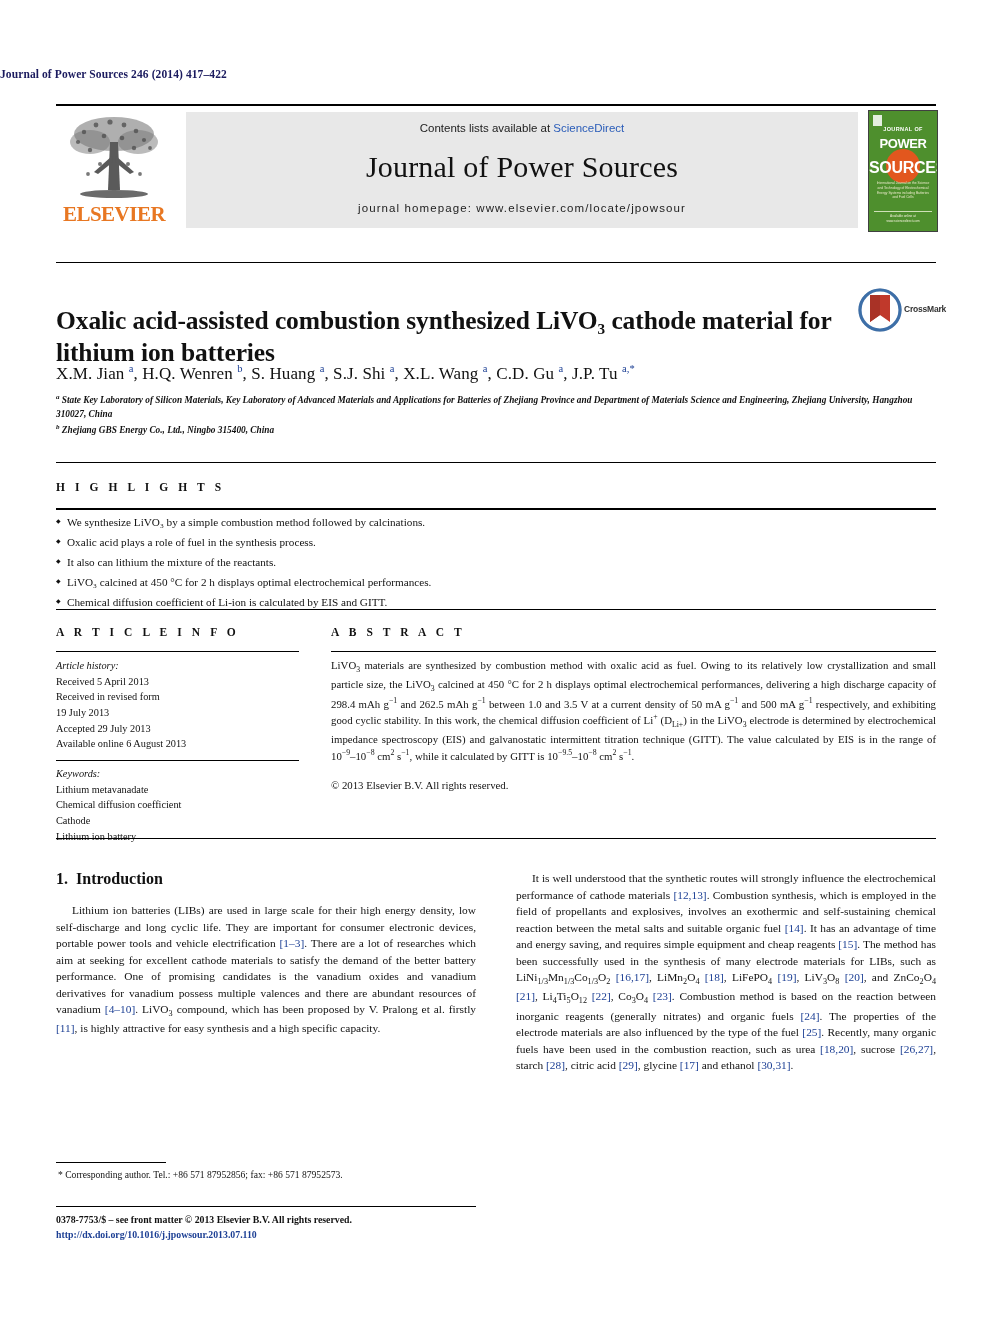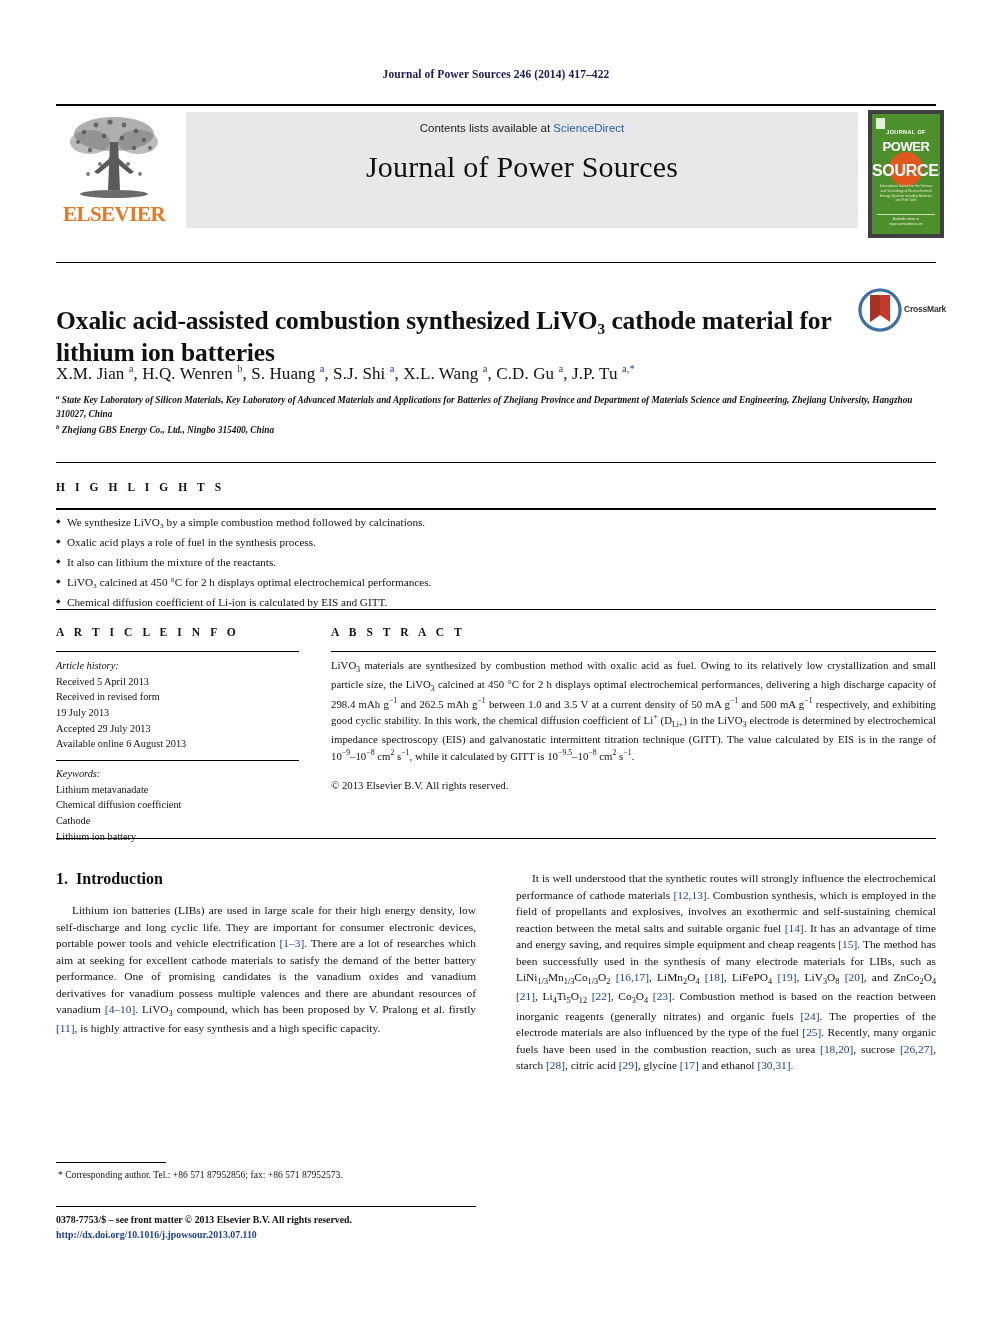--- a/index.html
+++ b/index.html
@@ -20,21 +20,20 @@
     left: 0; top: 0;
     width: 992px;
     height: 1323px;
   }
 
   
   .running-head {
     position: absolute;
     left: 0; top: 68px;
     width: 992px;
-    text-align: center;
     font-size: 11.5px;
     font-weight: bold;
     color: #1a1a5e;
     letter-spacing: 0.1px;
   }
 
   
   .masthead {
     position: absolute;
     left: 56px; top: 104px;
@@ -98,21 +97,21 @@
     width: 672px;
     font-family: "Liberation Sans", sans-serif;
     font-size: 11.5px;
     letter-spacing: 1.1px;
     color: #222;
   }
   .cover-thumb {
     position: absolute;
     left: 812px; top: 4px;
     width: 68px; height: 120px;
-    border: 4px solid #404040;
+    border: 1px solid #404040;
     background: #4a8a2a;
     overflow: hidden;
   }
   .cover-inner {
     position: absolute;
     left: 0; top: 0; right: 0; bottom: 0;
     background: #4e8f2d;
   }
   .cover-dot {
     position: absolute;
@@ -391,20 +390,21 @@
         </svg>
       </div>
       <div class="elsevier-word">ELSEVIER</div>
     </div>
 
     <div class="banner">
       <div class="banner-contents">
         <span>Contents lists available at </span><span class="sd-link">ScienceDirect</span>
       </div>
       <div class="banner-title">Journal of Power Sources</div>
+      <div class="banner-home">journal homepage: www.elsevier.com/locate/jpowsour</div>
     </div>
 
     <div class="cover-thumb">
       <div class="cover-inner">
         <div class="cover-mini-logo"></div>
         <div class="cover-dot"></div>
         <div class="cover-l1">JOURNAL OF</div>
         <div class="cover-l2">POWER</div>
         <div class="cover-l3">SOURCES</div>
         <div class="cover-sub">International Journal on the Science and Technology of Electrochemical Energy Systems including Batteries and Fuel Cells</div>

